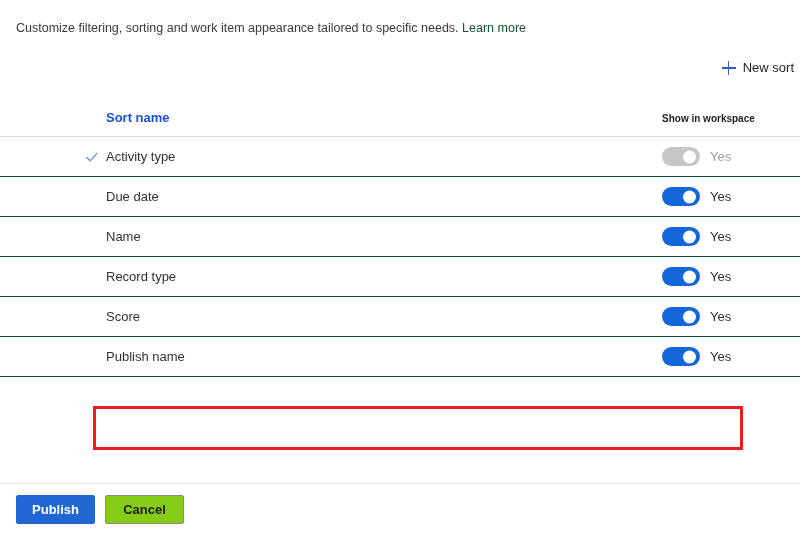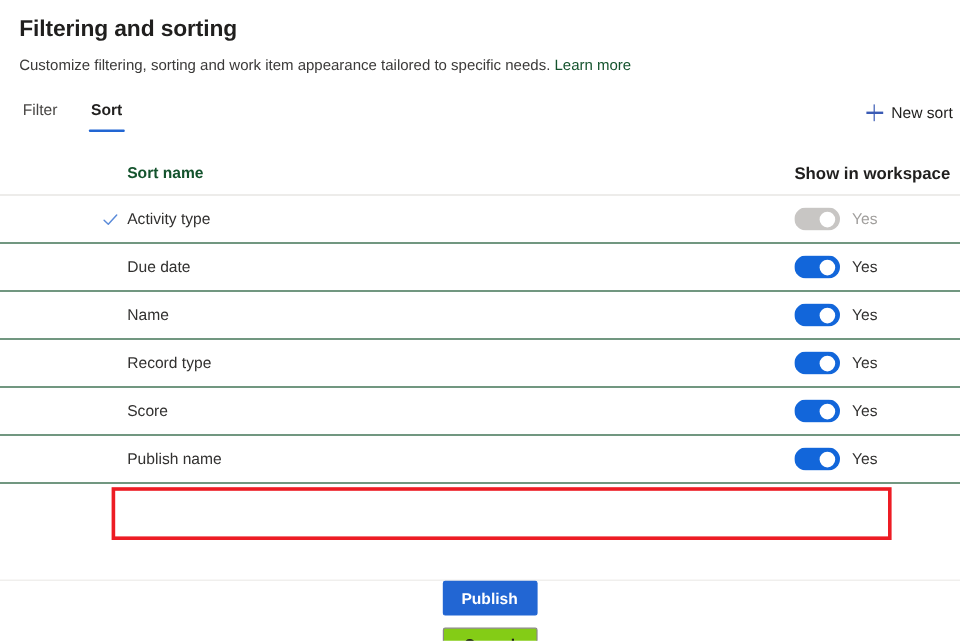--- a/index.html
+++ b/index.html
@@ -170,30 +170,30 @@
   }
   .col-name {
     flex: 1 1 auto;
     font-size: 13px;
     color: #323130;
     padding-left: 21px;
     line-height: 18px;
   }
   .table-header-row .col-name {
     font-weight: 600;
-    color: #14532d;
+    color: #1d4ed8;
   }
   .col-toggle {
     flex: 0 0 138px;
     display: flex;
     align-items: center;
     gap: 10px;
   }
   .table-header-row .col-toggle {
-    font-size: 14px;
+    font-size: 10px;
     font-weight: 600;
     color: #201f1e;
     display: block;
     padding-top: 1px;
   }
 
   .check-icon {
     position: absolute;
     left: 85px;
     top: 50%;
@@ -263,21 +263,20 @@
     left: 0;
     right: 0;
     bottom: 0;
     height: 51px;
     border-top: 1px solid #edebe9;
     display: flex;
     align-items: center;
     padding-left: 16px;
     gap: 10px;
     background: #ffffff;
-    flex-direction: column;
   }
   .btn {
     font-family: inherit;
     font-size: 13px;
     height: 29px;
     min-width: 79px;
     padding: 0 14px;
     border-radius: 2px;
     cursor: pointer;
     line-height: 27px;
@@ -292,32 +291,27 @@
     background: #84cc16;
     color: #201f1e;
     border: 1px solid #8a8886;
     font-weight: 600;
   }
 </style>
 </head>
 <body>
 
 <div class="page-header">
-  <h1 class="page-title">Filtering and sorting</h1>
   <p class="page-subtitle">
     <span>Customize filtering, sorting and work item appearance tailored to specific needs.</span>
     <a class="learn-more-link" href="#">Learn more</a>
   </p>
 </div>
 
 <div class="toolbar-strip">
-  <div class="tabs">
-    <button class="tab">Filter</button>
-    <button class="tab active">Sort</button>
-  </div>
 
   <div class="toolbar-right">
     <button class="new-sort-button">
       <span class="plus-icon"></span>
       <span>New sort</span>
     </button>
 
   </div>
 </div>
 

